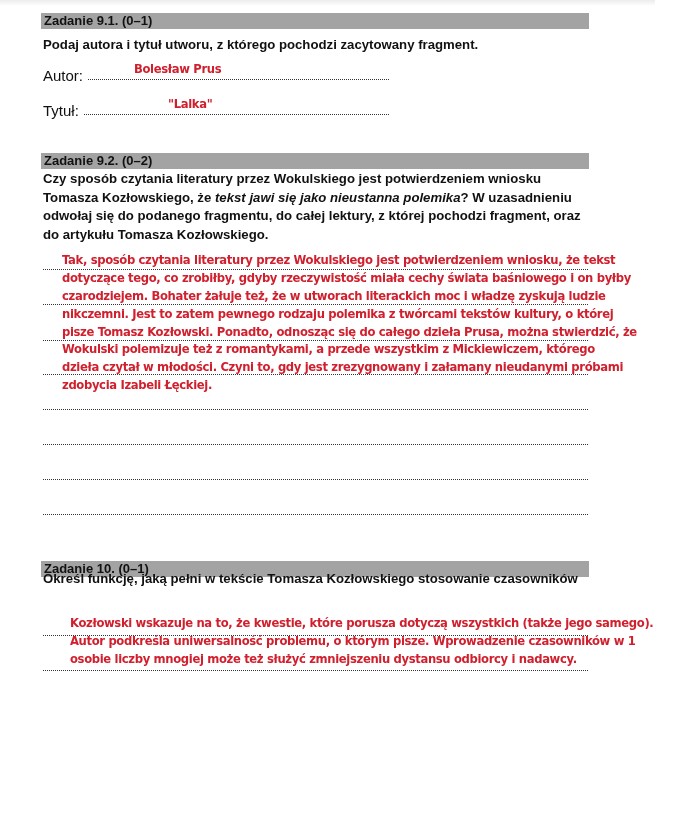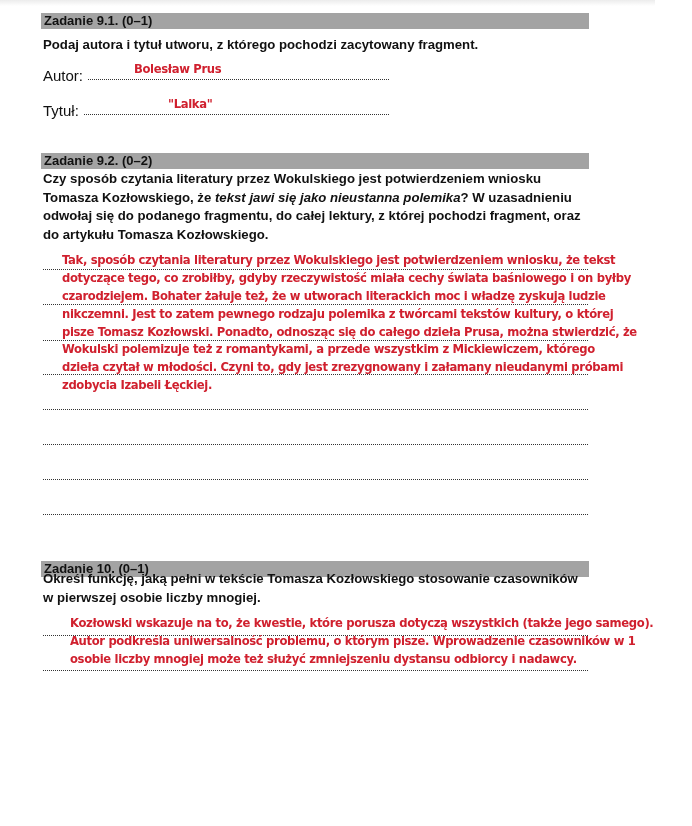--- a/index.html
+++ b/index.html
@@ -88,21 +88,20 @@
     <div>Wokulski polemizuje też z romantykami, a przede wszystkim z Mickiewiczem, którego</div>
     <div>dzieła czytał w młodości. Czyni to, gdy jest zrezygnowany i załamany nieudanymi próbami</div>
     <div>zdobycia Izabeli Łęckiej.</div>
   </div>
 </section>
 
 <section>
   <div class="bar" style="top:553px;margin-top:8px;">Zadanie 10. (0–1)</div>
   <div class="q" style="top:570px;">
     <div>Określ funkcję, jaką pełni w tekście Tomasza Kozłowskiego stosowanie czasowników</div>
-    <div>w pierwszej osobie liczby mnogiej.</div>
   </div>
 
   <div class="dots" style="left:43px; top:635px; width:545px;"></div>
   <div class="dots" style="left:43px; top:670px; width:545px;"></div>
 
   <div class="ansblock" style="left:70px; top:615px;">
     <div>Kozłowski wskazuje na to, że kwestie, które porusza dotyczą wszystkich (także jego samego).</div>
     <div>Autor podkreśla uniwersalność problemu, o którym pisze. Wprowadzenie czasowników w 1</div>
     <div>osobie liczby mnogiej może też służyć zmniejszeniu dystansu odbiorcy i nadawcy.</div>
   </div>

